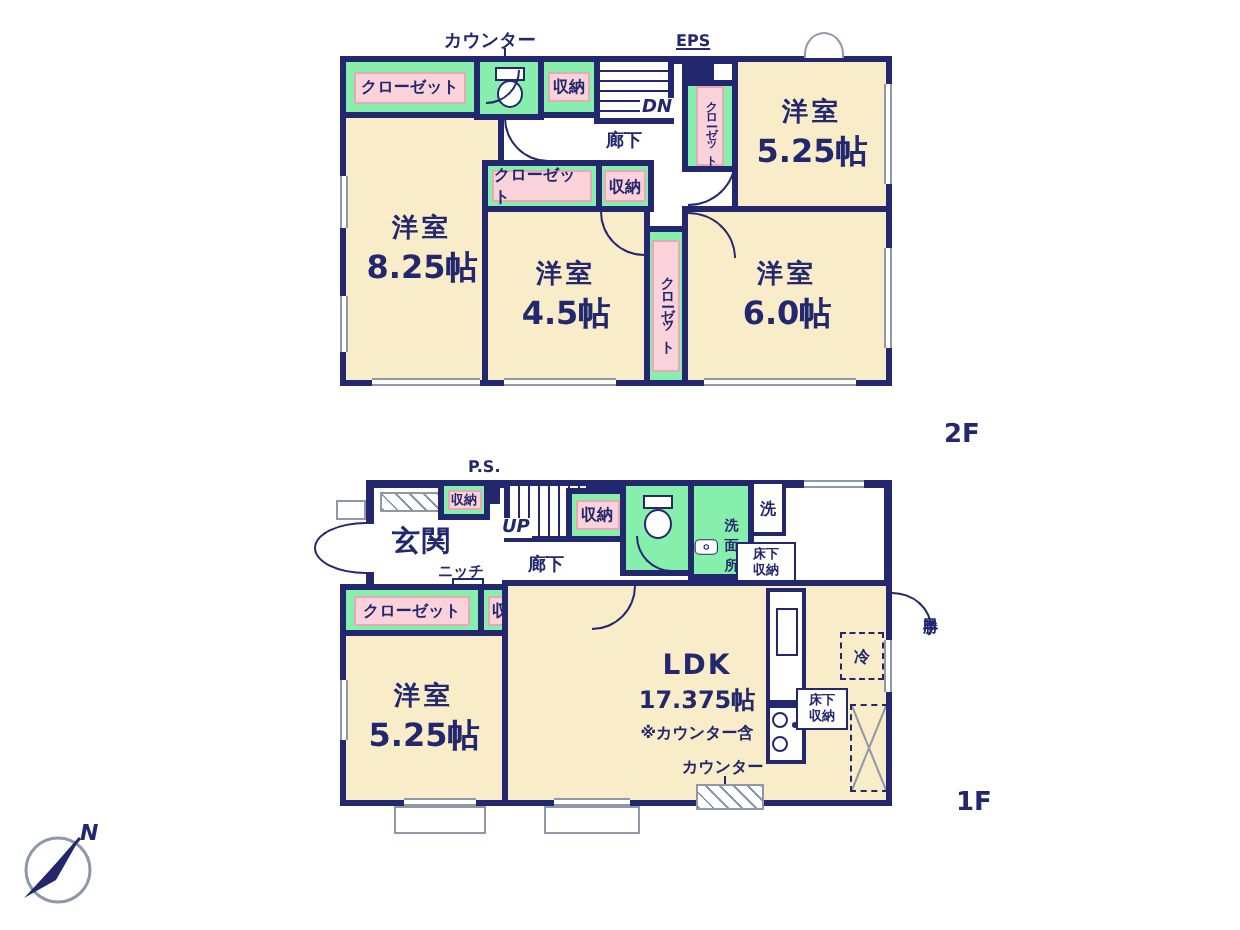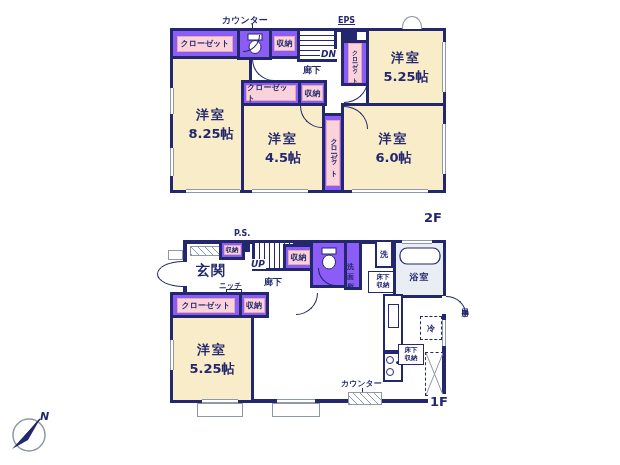--- a/index.html
+++ b/index.html
@@ -3,22 +3,22 @@
 <meta charset="utf-8">
 <style>
   * { margin:0; padding:0; box-sizing:border-box; }
   body { background:#fff; font-family:"DejaVu Sans",sans-serif; }
   #canvas { position:relative; width:620px; height:465px; background:#fff;
             color:var(--text,#23276d); overflow:hidden; }
   .abs { position:absolute; }
   .room { position:absolute; background:var(--room-fill,#f8ecc9); border:3px solid var(--wall,#23276d);
           display:flex; flex-direction:column; align-items:center; justify-content:center; gap:1px; text-align:center; }
   .rname { font-size:13px; font-weight:bold; letter-spacing:2px;text-align:right; }
-  .rsize { font-size:13px; font-weight:bold; }
-  .box  { position:absolute; background:#8b5cf6; border:3px solid var(--wall,#23276d);
+  .rsize { font-size:16px; font-weight:bold; }
+  .box  { position:absolute; background:#86efac; border:3px solid var(--wall,#23276d);
           display:flex; align-items:center; justify-content:center; }
   .pink { background:var(--closet-fill,#f9d3d9); border:1px solid var(--closet-border,#e5aab5);
           color:var(--text,#23276d); font-weight:bold; display:flex; align-items:center; justify-content:center; }
   .lbl  { position:absolute; font-weight:bold; color:var(--text,#23276d); white-space:nowrap; }
   .vflex{ display:flex; align-items:center; justify-content:center; }
   .vtext{ writing-mode:vertical-rl; text-orientation:upright; line-height:1; }
   .wall { position:absolute; background:var(--wall,#23276d); }
   .hwin { position:absolute; background:#fff; border-top:1px solid var(--outline,#8d98a8); border-bottom:1px solid var(--outline,#8d98a8); }
   .vwin { position:absolute; background:#fff; border-left:1px solid var(--outline,#8d98a8); border-right:1px solid var(--outline,#8d98a8); }
   .stairs-v { position:absolute; background:#fff repeating-linear-gradient(to bottom, transparent 0 4px, var(--wall,#23276d) 4px 5px); border:3px solid var(--wall,#23276d); }
@@ -28,21 +28,21 @@
   .arc-tr { border-radius:0 100% 0 0; border-width:1px 1px 0 0; }
   .arc-bl { border-radius:0 0 0 100%; border-width:0 0 1px 1px; }
   .arc-br { border-radius:0 0 100% 0; border-width:0 1px 1px 0; }
   .thinbox { position:absolute; background:#fff; border:1px solid var(--wall,#23276d);
              display:flex; align-items:center; justify-content:center; text-align:center; }
   .dashed  { position:absolute; background:transparent; border:1px dashed var(--wall,#23276d);
              display:flex; align-items:center; justify-content:center; }
   .balcony { position:absolute; background:#fff; border:1px solid var(--outline,#8d98a8);
              display:flex; align-items:center; justify-content:center; }
   .burner { position:absolute; width:8px; height:8px; border:1px solid var(--wall,#23276d); border-radius:50%; background:#fff; }
-  .flabel { position:absolute; font-size:13px; font-weight:bold; color:var(--text,#23276d); }
+  .flabel { position:absolute; font-size:13px; font-weight:bold; color:var(--text,#23276d);margin-left:48px; }
   .small2 { font-size:6.5px; font-weight:bold; line-height:1.2; width:18px; text-align:center; }
 </style>
 </head>
 <body>
 
 <div id="canvas">
 
   <div class="abs" style="left:0;top:0;width:620px;height:228px;">
     <div class="abs" style="left:170px;top:28px;width:276px;height:165px;border:4px solid var(--wall);background:#fff;"></div>
 
@@ -151,61 +151,60 @@
     </div>
 
     <div class="box" style="left:310px;top:240px;width:38px;height:48px;align-items:flex-start;padding-top:4px;">
       <svg width="20" height="24" viewBox="0 0 20 24">
         <rect x="3" y="1" width="14" height="6" fill="#fff" stroke="#23276d" stroke-width="1"></rect>
         <ellipse cx="10" cy="15" rx="6.5" ry="7" fill="#fff" stroke="#23276d" stroke-width="1"></ellipse>
       </svg>
     </div>
     <div class="arc arc-bl" style="left:318px;top:268px;width:18px;height:18px;"></div>
 
-    <div class="box" style="left:344px;top:240px;width:18px;height:50px;flex-direction:column;justify-content:flex-start;padding-top:16px;gap:3px;">
+    <div class="box" style="left:344px;top:240px;width:33px;height:50px;flex-direction:row;justify-content:flex-start;padding-top:16px;gap:3px;">
       <svg width="22" height="15" viewBox="0 0 22 15">
         <rect x="1" y="1" width="20" height="13" rx="4" fill="#fff" stroke="#23276d" stroke-width="1"></rect>
         <circle cx="11" cy="7.5" r="2" fill="none" stroke="#23276d" stroke-width="1"></circle>
       </svg>
       <span style="font-size:7px;font-weight:bold;">洗面所</span>
     </div>
 
     <div class="abs" style="left:375px;top:240px;width:18px;height:28px;border:2px solid var(--wall);background:#fff;display:flex;align-items:center;justify-content:center;">
       <span style="font-size:8px;font-weight:bold;">洗</span>
     </div>
 
     <div class="thinbox" style="left:368px;top:271px;width:30px;height:22px;">
       <span class="small2">床下収納</span>
     </div>
 
-    <div class="box" style="left:393px;top:240px;width:53px;height:58px;background:var(--bath-fill);flex-direction:column;justify-content:flex-start;padding-top:4px;gap:6px;">
-      <svg width="42" height="18" viewBox="0 0 42 18">
-        <rect x="1" y="1" width="40" height="16" rx="7" fill="#fff" stroke="#23276d" stroke-width="1.2"></rect>
-      </svg>
-      <span style="font-size:9px;font-weight:bold;letter-spacing:1px;">浴室</span>
-    </div>
 
     <div class="abs" style="left:442px;top:296px;width:4px;height:18px;background:#fff;"></div>
     <div class="arc arc-tr" style="left:446px;top:296px;width:20px;height:18px;"></div>
     <div class="abs vflex" style="left:459px;top:283px;width:12px;height:40px;">
       <span class="vtext" style="font-size:7.5px;font-weight:bold;color:var(--text);">勝手口</span>
     </div>
 
     <div class="box" style="left:170px;top:292px;width:72px;height:26px;">
       <div class="pink" style="width:58px;height:15px;font-size:8px;">クローゼット</div>
     </div>
     <div class="box" style="left:239px;top:292px;width:30px;height:26px;">
       <div class="pink" style="width:21px;height:15px;font-size:8px;">収納</div>
     </div>
 
     <div class="room" style="left:170px;top:315px;width:84px;height:88px;">
       <div class="rname">洋室</div>
       <div class="rsize">5.25帖</div>
     </div>
 
+    <div class="room" style="left:251px;top:290px;width:195px;height:113px;justify-content:flex-start;padding-top:32px;">
+      <div class="rname" style="letter-spacing:1px;font-size:14px;">LDK</div>
+      <div class="rsize" style="font-size:12px;">17.375帖</div>
+      <div style="font-size:8px;font-weight:bold;margin-top:1px;">※カウンター含</div>
+    </div>
     <div class="arc arc-br" style="left:296px;top:293px;width:22px;height:22px;"></div>
 
     <div class="abs" style="left:383px;top:294px;width:20px;height:58px;border:2px solid var(--wall);background:#fff;"></div>
     <div class="thinbox" style="left:388px;top:304px;width:11px;height:24px;"></div>
     <div class="abs" style="left:383px;top:352px;width:20px;height:30px;border:2px solid var(--wall);background:#fff;"></div>
     <div class="burner" style="left:386px;top:356px;"></div>
     <div class="burner" style="left:386px;top:368px;"></div>
     <div class="abs" style="left:396px;top:361px;width:3px;height:3px;background:var(--wall);border-radius:50%;"></div>
 
     <div class="dashed" style="left:420px;top:316px;width:22px;height:24px;">

